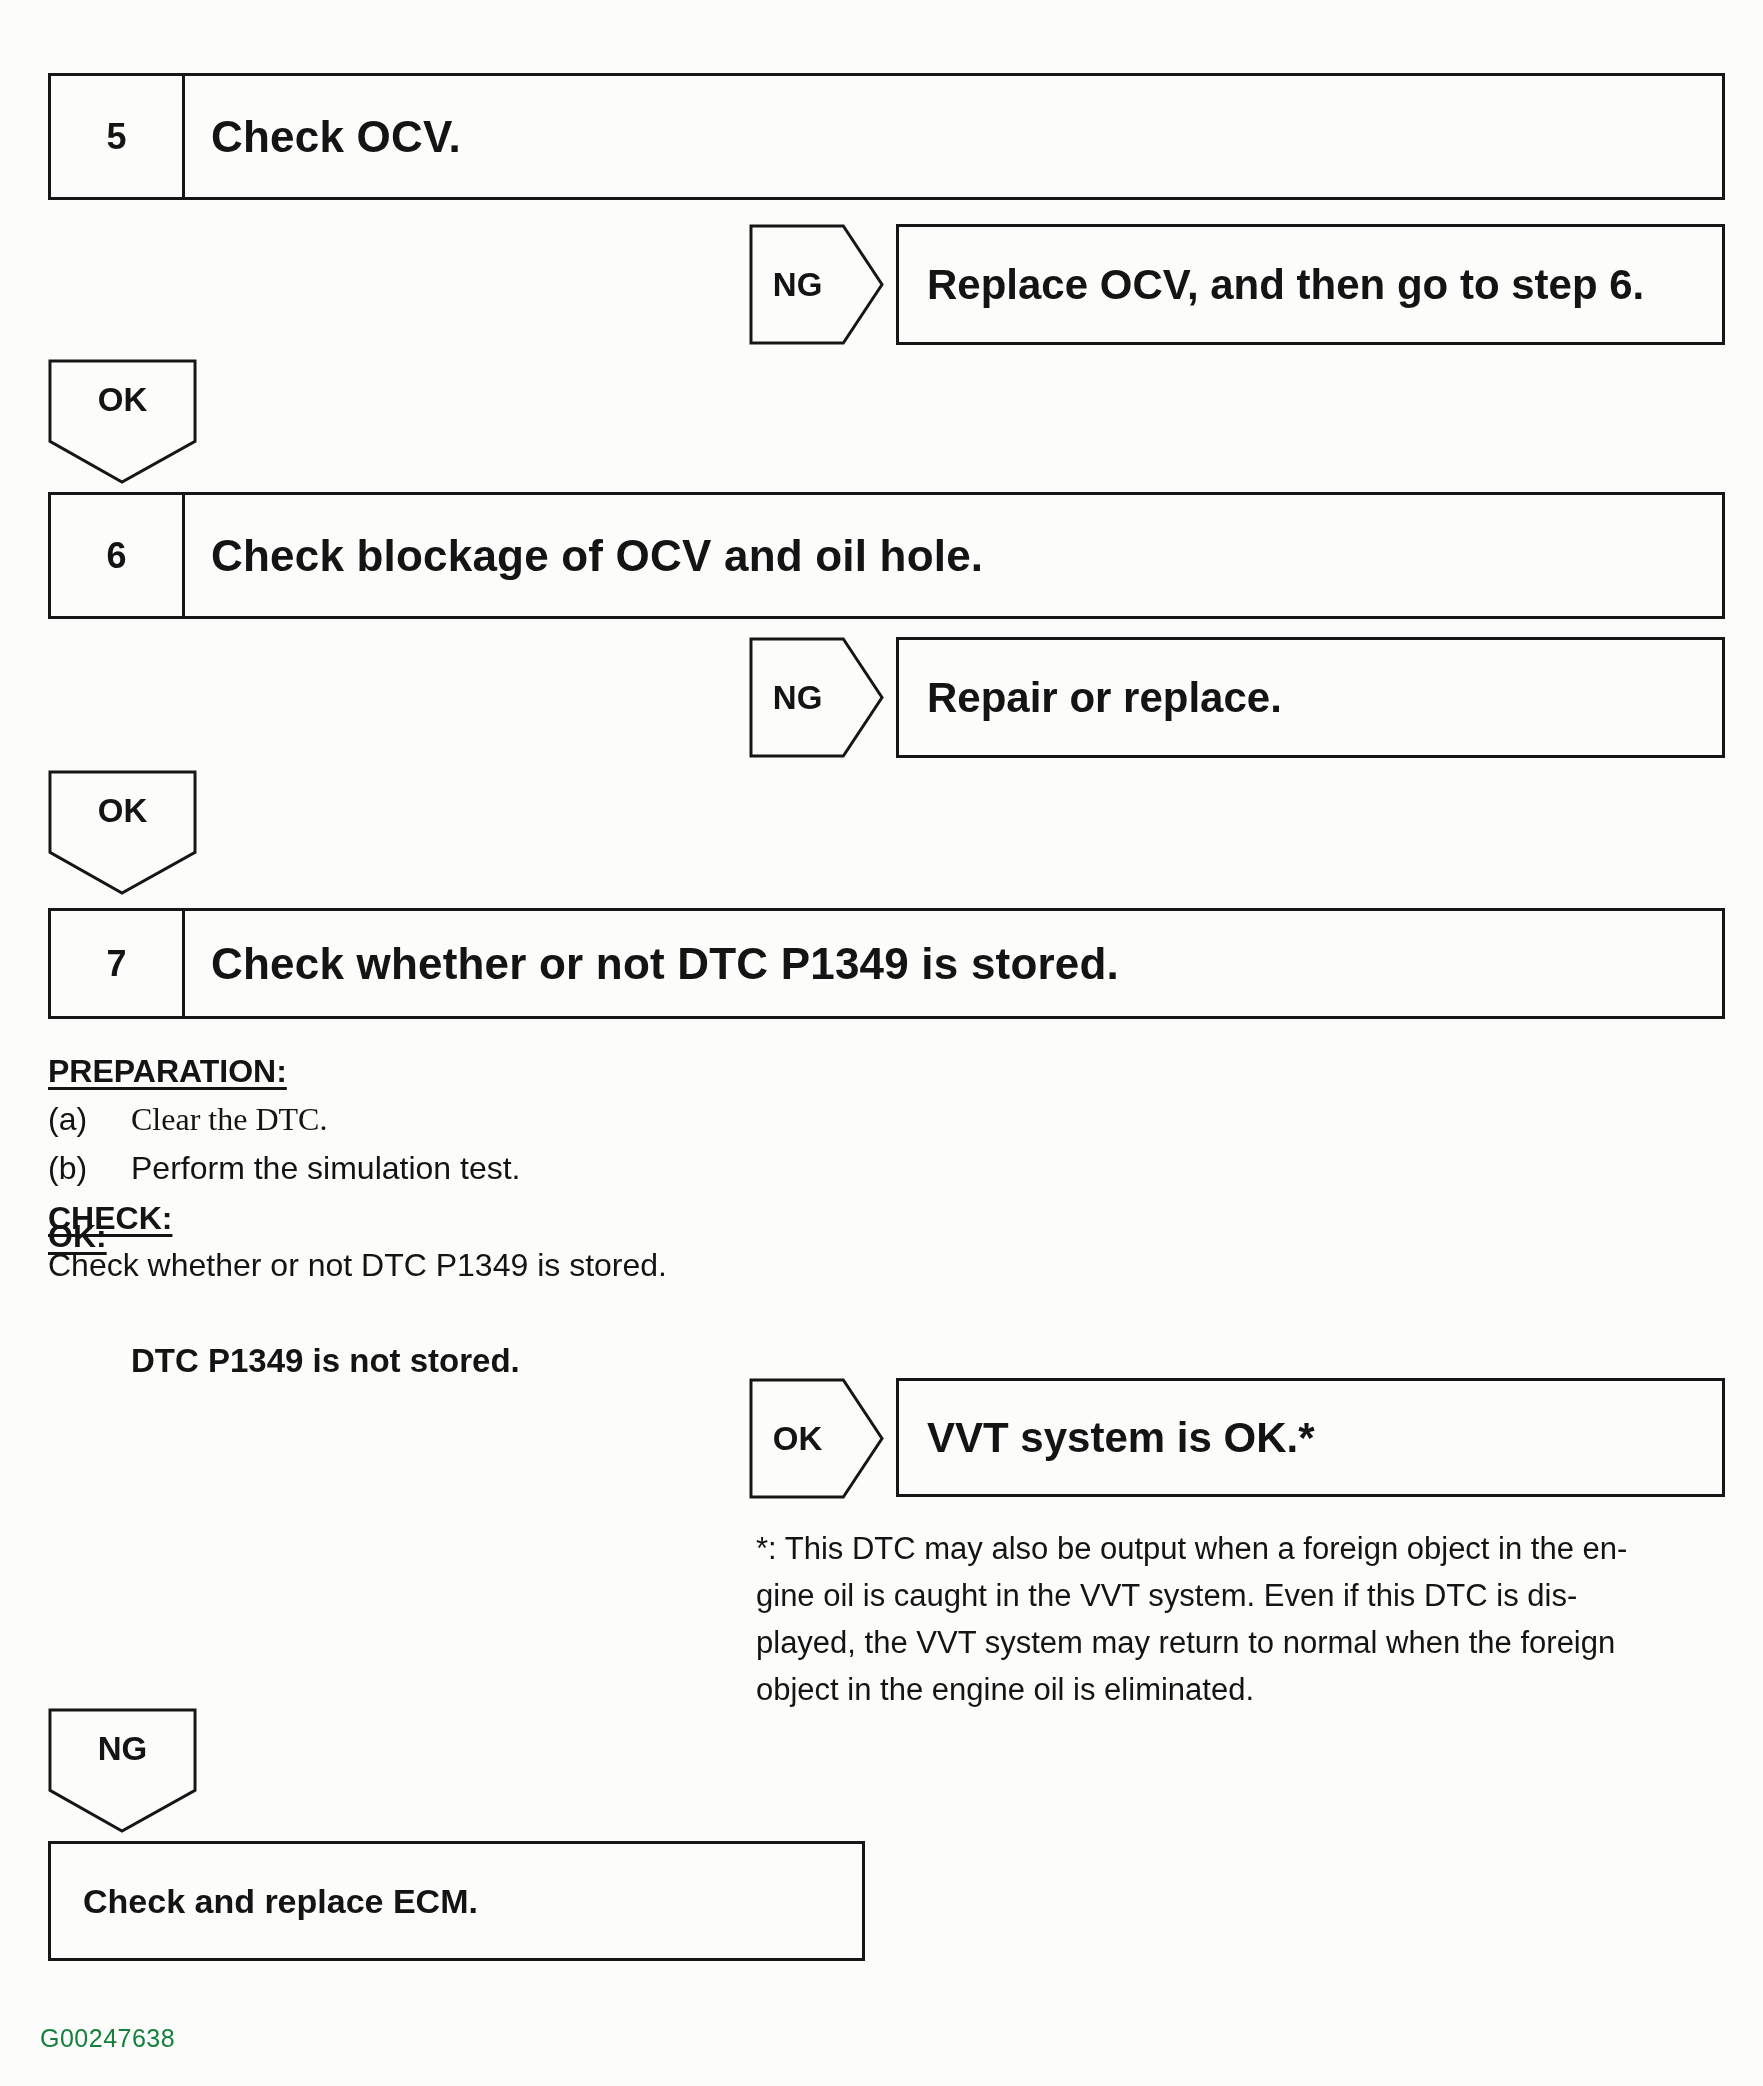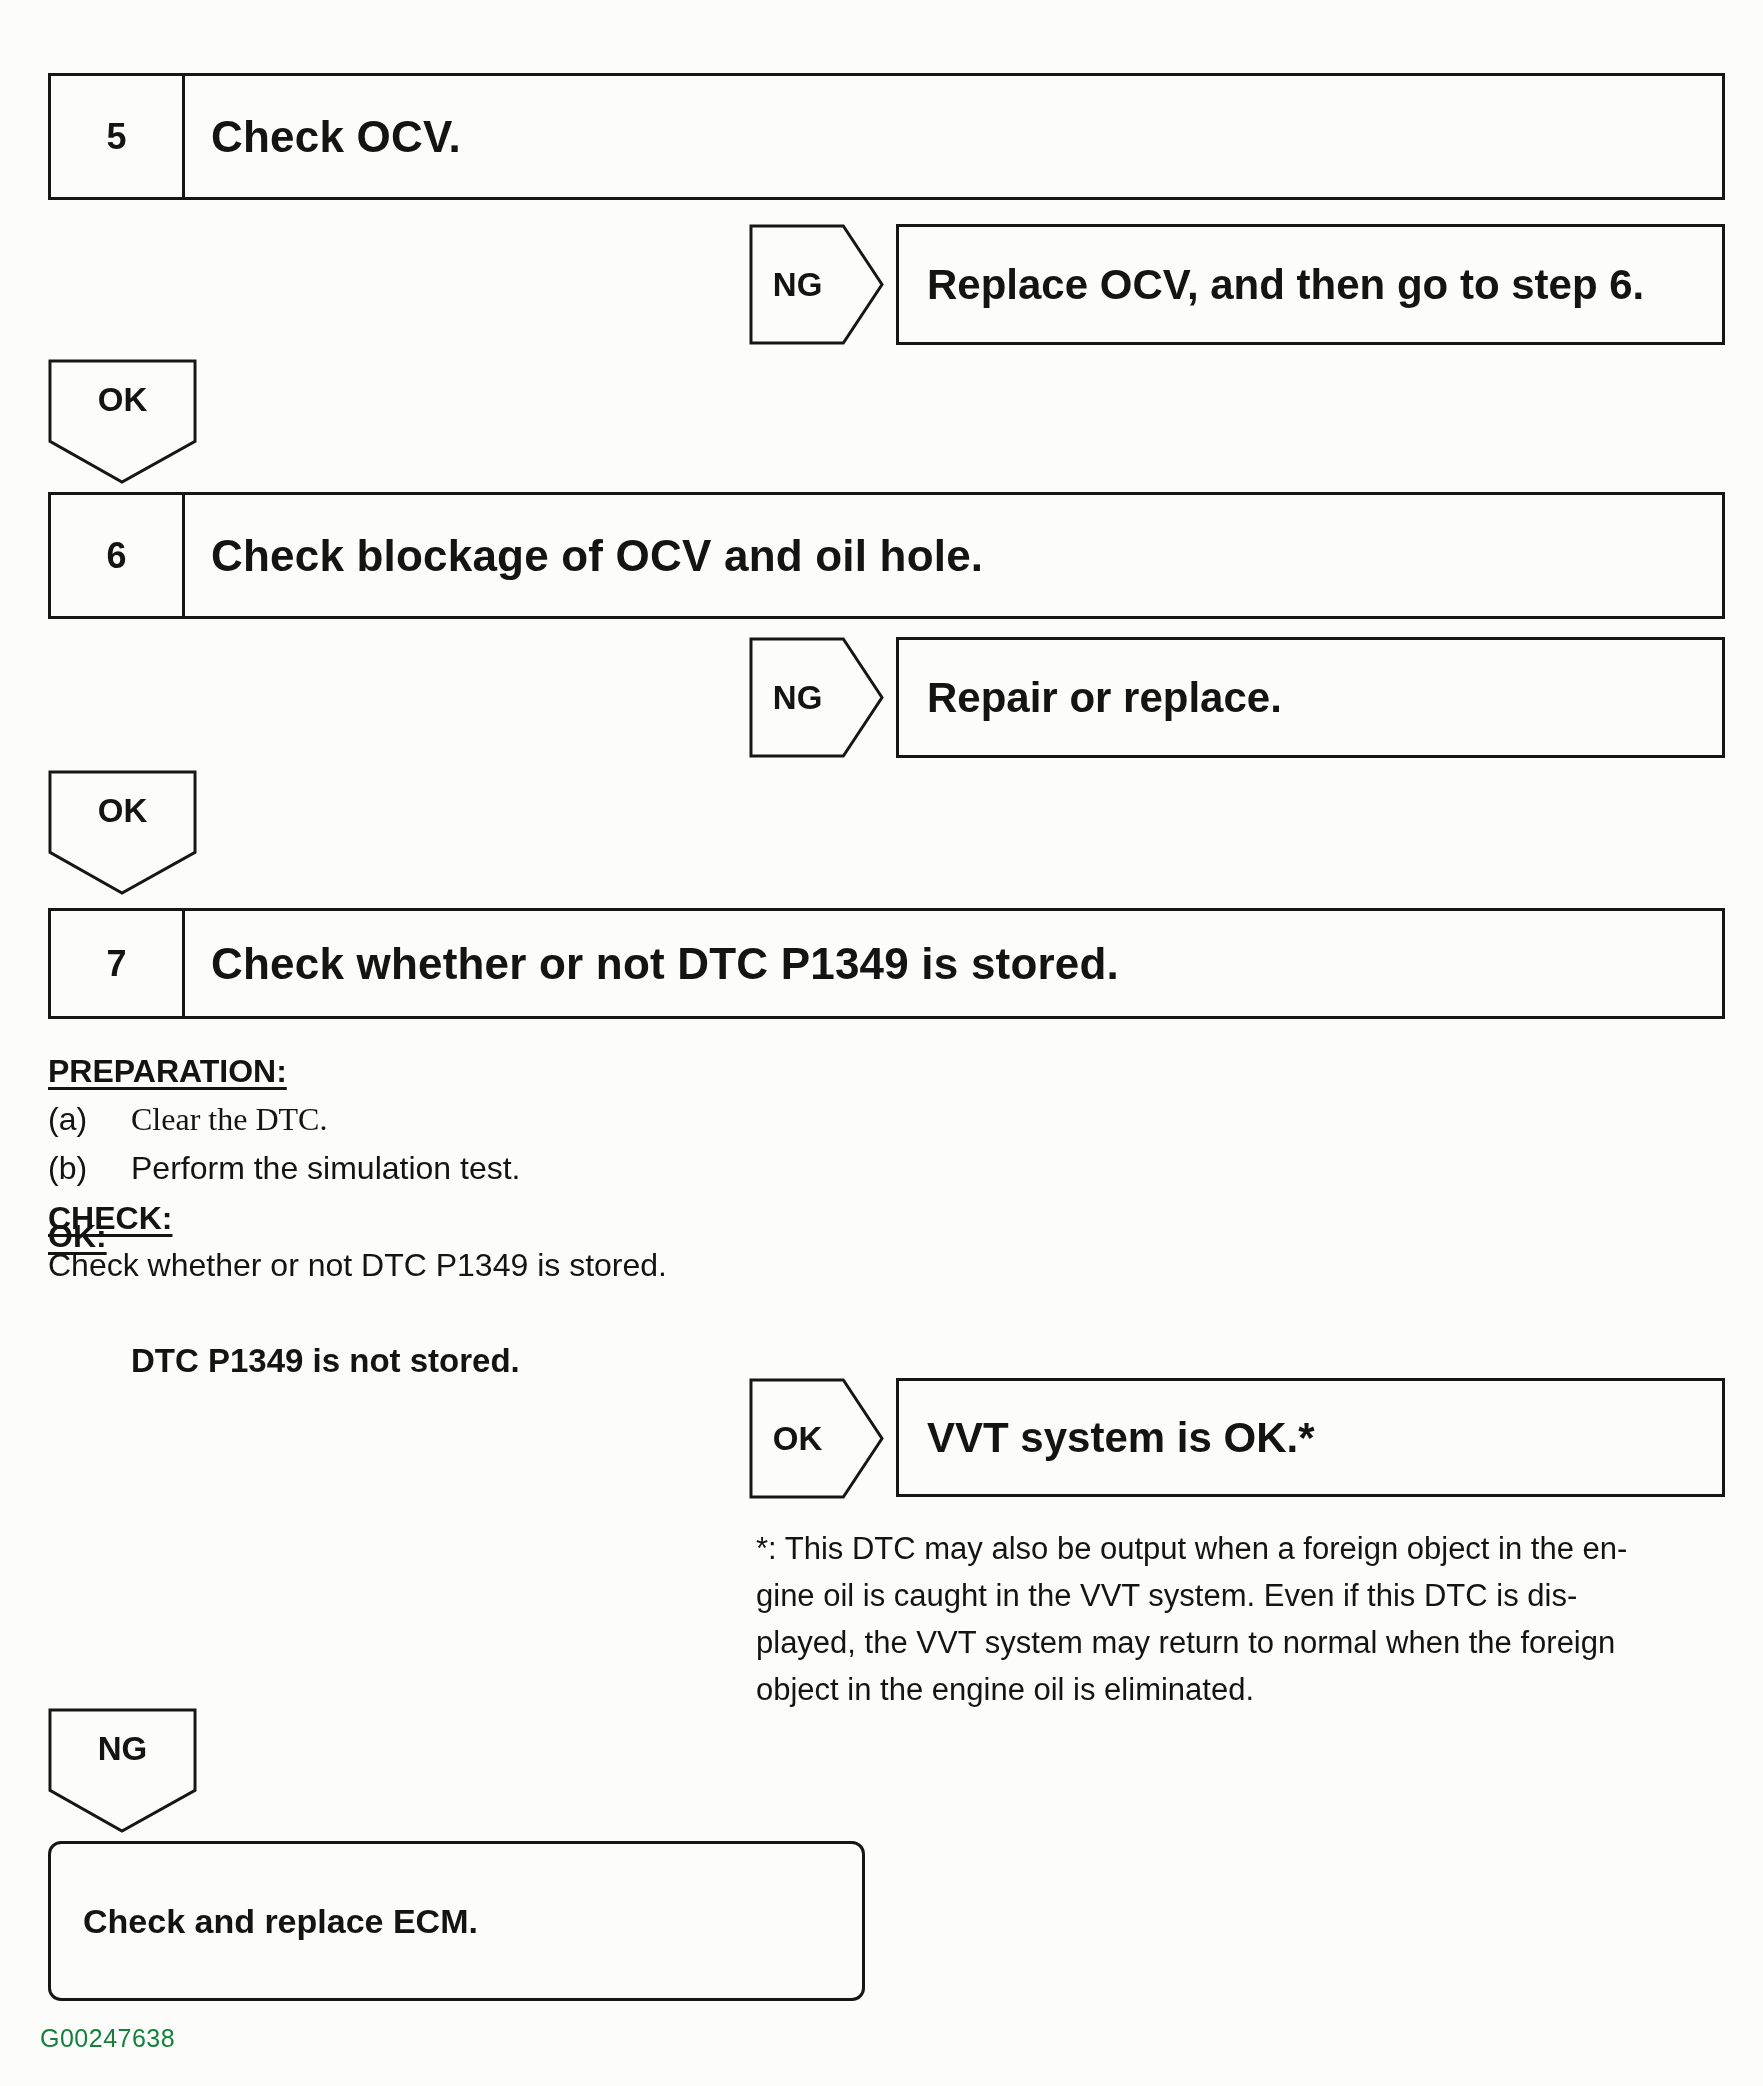--- a/index.html
+++ b/index.html
@@ -161,20 +161,20 @@
     <div class="footnote-line">object in the engine oil is eliminated.</div>
   </div>
 
   <div class="tag" style="left:48px; top:1708px; width:149px; height:125px;">
     <svg viewBox="0 0 151 126" preserveAspectRatio="none">
       <polygon points="2,2 149,2 149,83 75,124 2,83" fill="#fcfcfa" stroke="#161616" stroke-width="3"></polygon>
     </svg>
     <div class="tag-label-down">NG</div>
   </div>
 
-  <div class="abs plain-box" style="left:48px; top:1841px; width:817px; height:160px;border-radius:13px;">
+  <div class="abs plain-box" style="left:48px; top:1841px; width:817px; height:120px;">
     <span>Check and replace ECM.</span>
   </div>
 
   <div class="abs figure-id" style="left:40px; top:2024px;">G00247638</div>
 
 </div>
 
 
 </body></html>

